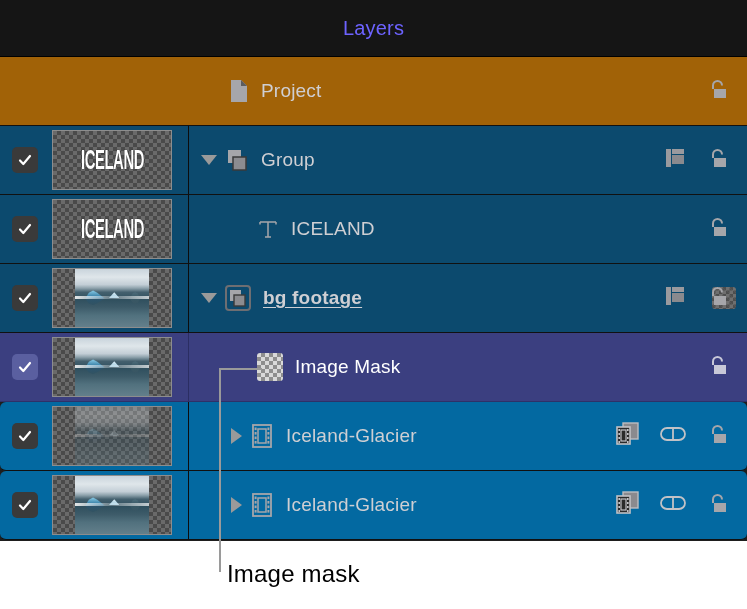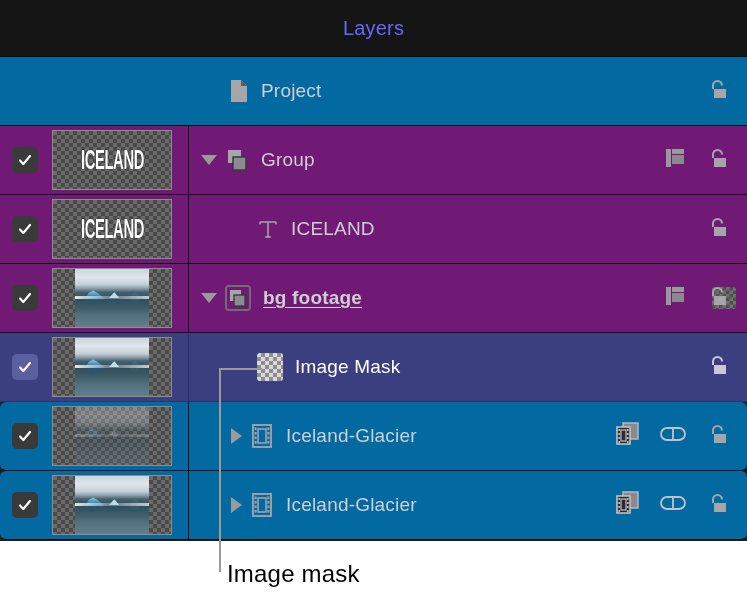--- a/index.html
+++ b/index.html
@@ -34,24 +34,24 @@
     position:absolute;left:0;top:56px;width:747px;height:1px;background:#000;
   }
 
   
   .list{position:absolute;left:0;top:57px;width:747px;height:484px;}
   .row{
     position:relative;height:69px;width:747px;
     border-bottom:1px solid #111;
     box-sizing:border-box;
     display:flex;align-items:center;
-    background:#701a75;
+    background:#0c4a6e;
   }
   .row.alt{background:#0369a1;border-radius:6px;}
-  .row.project{background:#0369a1;}
+  .row.project{background:#a16207;}
   .row.selected{background:#3b3f80;border-bottom:1px solid #2e3168;}
 
   
   .gutter{
     width:189px;height:100%;flex:0 0 189px;
     display:flex;align-items:center;
     border-right:1px solid #0d0d0d;
     box-sizing:border-box;
   }
   .row.selected .gutter{border-right:1px solid #2b2e63;}

